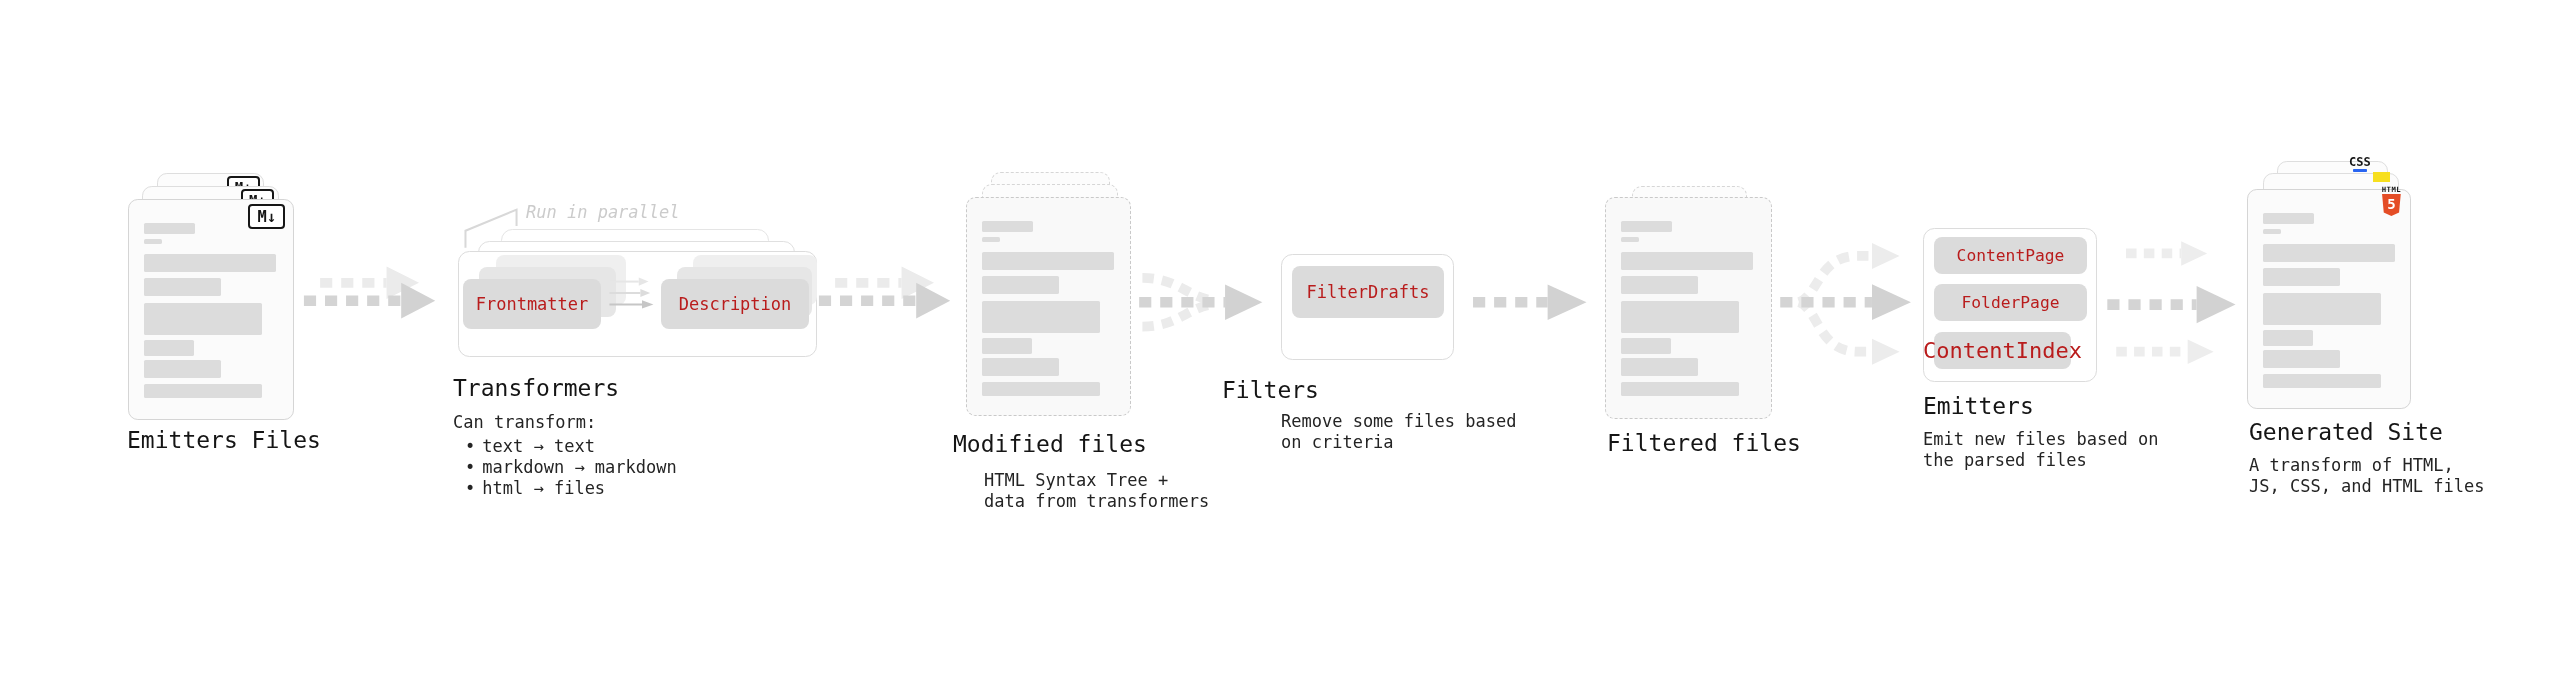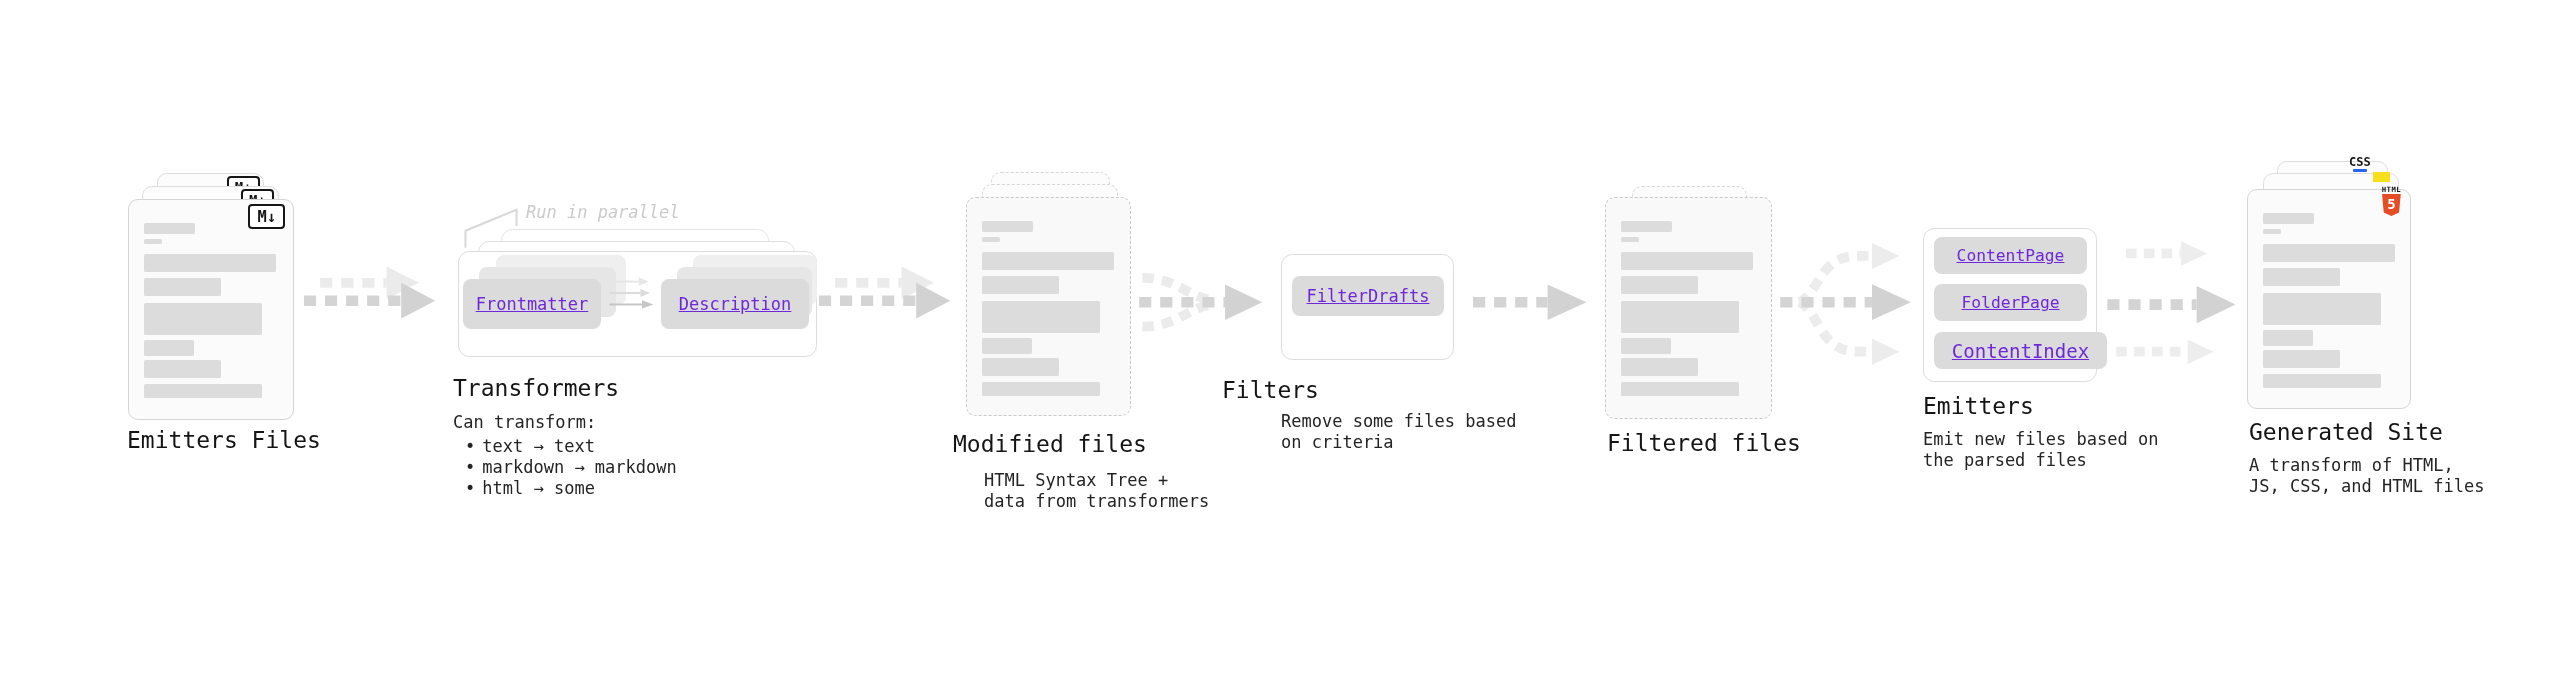--- a/index.html
+++ b/index.html
@@ -36,21 +36,21 @@
   .html5-shield{width:18.7px;height:22px;background:#e44d26;margin-top:0.8px;
     clip-path:polygon(0 0,100% 0,91% 84%,50% 100%,9% 84%);
     display:flex;align-items:center;justify-content:center;}
   .html5-shield span{color:#ffffff;font-weight:bold;font-size:14px;line-height:1;margin-top:-1.6px;}
 
   
   .frame{position:absolute;background:#ffffff;border:1.6px solid #dcdcdc;border-radius:11.4px;box-sizing:border-box;}
   .frame.ghost1{border-color:#e0e0e0;}
   .frame.ghost2{border-color:#e5e5e5;}
   .pill{position:absolute;background:#dbdbdb;border-radius:8.1px;display:flex;align-items:center;justify-content:center;
-    font-size:17px;color:#6d28d9;box-sizing:border-box;white-space:nowrap;text-decoration:underline;}
+    font-size:17px;color:#b91c1c;box-sizing:border-box;white-space:nowrap;}
   .pill.ghost1{background:#e6e6e6;}
   .pill.ghost2{background:#efefef;}
 
   
   .stage-title{position:absolute;font-size:23px;line-height:1.05;color:#151515;white-space:nowrap;}
   .stage-desc{position:absolute;font-size:17px;line-height:21px;color:#242424;white-space:nowrap;}
   .annotation{position:absolute;font-size:17px;color:#cbcbcb;white-space:nowrap;}
   .bullets{position:absolute;font-size:17px;color:#242424;}
   .bullet-row{display:flex;line-height:21px;}
   .bullet-glyph{width:11.4px;margin-left:11.4px;margin-right:6.5px;text-align:center;}
@@ -121,21 +121,21 @@
       <div class="bullet-row">
         <span class="bullet-glyph">•</span>
         <span>text → text</span>
       </div>
       <div class="bullet-row">
         <span class="bullet-glyph">•</span>
         <span>markdown → markdown</span>
       </div>
       <div class="bullet-row">
         <span class="bullet-glyph">•</span>
-        <span>html → some</span>
+        <span>html → files</span>
       </div>
     </div>
   </div>
 
   <svg class="abs" style="left:814px;top:265px;" width="146" height="77" viewBox="0 0 180 95">
     <line x1="26" y1="22" x2="108" y2="22" stroke="#ebebeb" stroke-width="12" stroke-dasharray="15 11"></line>
     <polygon points="108,2 108,42 148,22" fill="#ebebeb"></polygon>
     <line x1="6" y1="44" x2="126" y2="44" stroke="#d4d4d4" stroke-width="13" stroke-dasharray="15 11"></line>
     <polygon points="126,22 126,66 168,44" fill="#d2d2d2"></polygon>
   </svg>
@@ -162,21 +162,21 @@
 
   <svg class="abs" style="left:1134px;top:265px;" width="140" height="77" viewBox="0 0 172 95">
     <path d="M 10,16 C 55,16 64,40 100,44" fill="none" stroke="#ebebeb" stroke-width="12" stroke-dasharray="14 10"></path>
     <path d="M 10,76 C 55,76 64,52 100,48" fill="none" stroke="#ebebeb" stroke-width="12" stroke-dasharray="14 10"></path>
     <line x1="6" y1="46" x2="112" y2="46" stroke="#d4d4d4" stroke-width="13" stroke-dasharray="15 11"></line>
     <polygon points="112,24 112,68 158,46" fill="#d2d2d2"></polygon>
   </svg>
 
   <div>
     <div class="frame" style="left:1281px;top:254px;width:173px;height:106px;"></div>
-    <div class="pill" style="left:1292px;top:276px;width:152px;height:40px;">FilterDrafts</div>
+    <div class="pill" style="left:1292px;top:266px;width:152px;height:52px;">FilterDrafts</div>
     <div class="stage-title" style="left:1222px;top:378px;">Filters</div>
     <div class="stage-desc" style="left:1281px;top:411px;">
       <div>Remove some files based</div>
       <div>on criteria</div>
     </div>
   </div>
 
   <svg class="abs" style="left:1468px;top:265px;" width="126" height="77" viewBox="0 0 155 95">
     <line x1="6" y1="46" x2="98" y2="46" stroke="#d4d4d4" stroke-width="13" stroke-dasharray="15 11"></line>
     <polygon points="98,24 98,68 146,46" fill="#d2d2d2"></polygon>
@@ -203,21 +203,21 @@
     <path d="M 28,84 C 52,92 52,145 100,145 L 118,145" fill="none" stroke="#ececec" stroke-width="12" stroke-dasharray="14 10"></path>
     <polygon points="118,129 118,161 152,145" fill="#ececec"></polygon>
     <line x1="5" y1="84" x2="118" y2="84" stroke="#d4d4d4" stroke-width="13" stroke-dasharray="15 11"></line>
     <polygon points="118,62 118,106 166,84" fill="#d2d2d2"></polygon>
   </svg>
 
   <div>
     <div class="frame" style="left:1923px;top:228px;width:174px;height:154px;"></div>
     <div class="pill" style="left:1934px;top:237px;width:153px;height:37px;font-size:16.3px;">ContentPage</div>
     <div class="pill" style="left:1934px;top:284px;width:153px;height:37px;font-size:16.3px;">FolderPage</div>
-    <div class="pill" style="left:1934px;top:332px;width:173px;height:37px;font-size:19px;">ContentIndex</div>
+    <div class="pill" style="left:1934px;top:332px;width:137px;height:37px;font-size:22px;">ContentIndex</div>
     <div class="stage-title" style="left:1923px;top:394px;">Emitters</div>
     <div class="stage-desc" style="left:1923px;top:429px;">
       <div>Emit new files based on</div>
       <div>the parsed files</div>
     </div>
   </div>
 
   <svg class="abs" style="left:2103px;top:234px;" width="145" height="138" viewBox="0 0 178 170">
     <line x1="28" y1="24" x2="96" y2="24" stroke="#ededed" stroke-width="12" stroke-dasharray="13 9"></line>
     <polygon points="96,9 96,39 128,24" fill="#ededed"></polygon>

